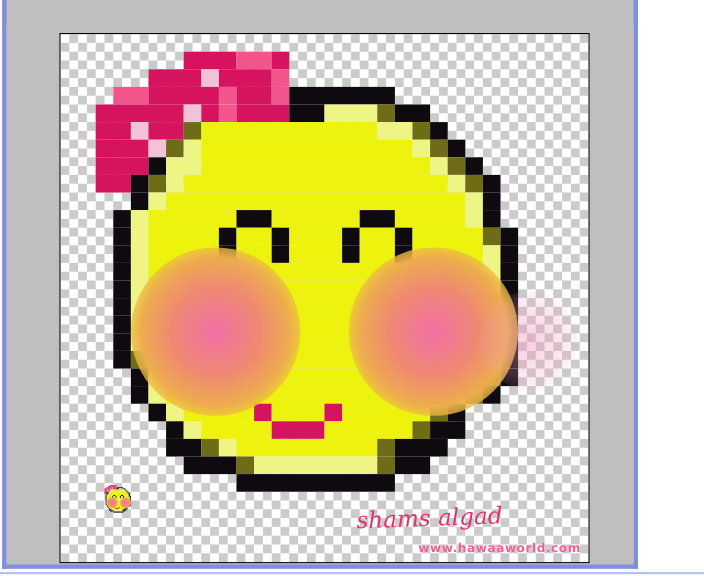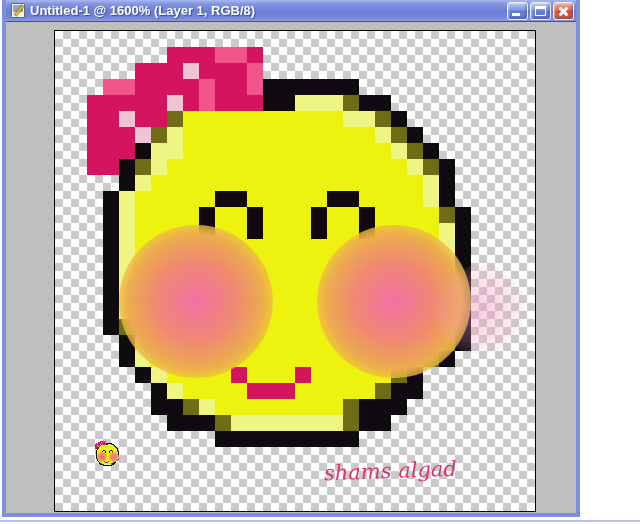--- a/index.html
+++ b/index.html
@@ -64,36 +64,20 @@
          text-shadow:0 0 1px rgba(255,255,255,.8); }
 
   .bottom-line { position:absolute; left:0; top:520px; width:640px; height:2px; background:#b6c0e8; }
 </style>
 </head>
 <body>
 
 <div class="page">
   <div class="window">
 
-    <div class="titlebar">
-      <span class="doc-icon"></span>
-      <span class="title-text">Untitled-1 @ 1600% (Layer 1, RGB/8)</span>
-      <span class="win-buttons">
-        <span class="wbtn minb">
-          <i class="glyph-min"></i>
-        </span>
-        <span class="wbtn maxb">
-          <i class="glyph-max"></i>
-        </span>
-        <span class="wbtn closeb">
-          <i class="glyph-x1"></i>
-          <i class="glyph-x2"></i>
-        </span>
-      </span>
-    </div>
 
     <div class="workarea">
       <div class="doc-canvas">
         <div id="big-art" class="art-layer">
             <div class="px" style="left: 112px; top: 16px; width: 48px; height: 16px; background: rgb(214, 19, 94);"></div>
             <div class="px" style="left: 160px; top: 16px; width: 32px; height: 16px; background: rgb(243, 84, 140);"></div>
             <div class="px" style="left: 192px; top: 16px; width: 16px; height: 16px; background: rgb(214, 19, 94);"></div>
             <div class="px" style="left: 80px; top: 32px; width: 48px; height: 16px; background: rgb(214, 19, 94);"></div>
             <div class="px" style="left: 128px; top: 32px; width: 16px; height: 16px; background: rgb(240, 196, 214);"></div>
             <div class="px" style="left: 144px; top: 32px; width: 48px; height: 16px; background: rgb(214, 19, 94);"></div>
@@ -416,18 +400,19 @@
             <div class="px" style="left: 10px; top: 24px; width: 1px; height: 1px; background: rgb(110, 108, 22);"></div>
             <div class="px" style="left: 11px; top: 24px; width: 7px; height: 1px; background: rgb(239, 245, 132);"></div>
             <div class="px" style="left: 18px; top: 24px; width: 1px; height: 1px; background: rgb(110, 108, 22);"></div>
             <div class="px" style="left: 19px; top: 24px; width: 2px; height: 1px; background: rgb(14, 10, 16);"></div>
             <div class="px" style="left: 10px; top: 25px; width: 9px; height: 1px; background: rgb(14, 10, 16);"></div>
             <div class="cheek blush" style="left: 4px; top: 12.1px; width: 9.6px; height: 9.6px;"></div>
             <div class="cheek blush" style="left: 16.4px; top: 12.1px; width: 9.6px; height: 9.6px;"></div>
             <div class="cheek haze" style="left: 23.8px; top: 14.6px; width: 5.6px; height: 5.6px;"></div>
           </div>
         <div class="wm1">shams algad</div>
+        <div class="wm2">www.hawaaworld.com</div>
       </div>
     </div>
 
   </div>
   <div class="bottom-line"></div>
 </div>
 
 </body></html>

